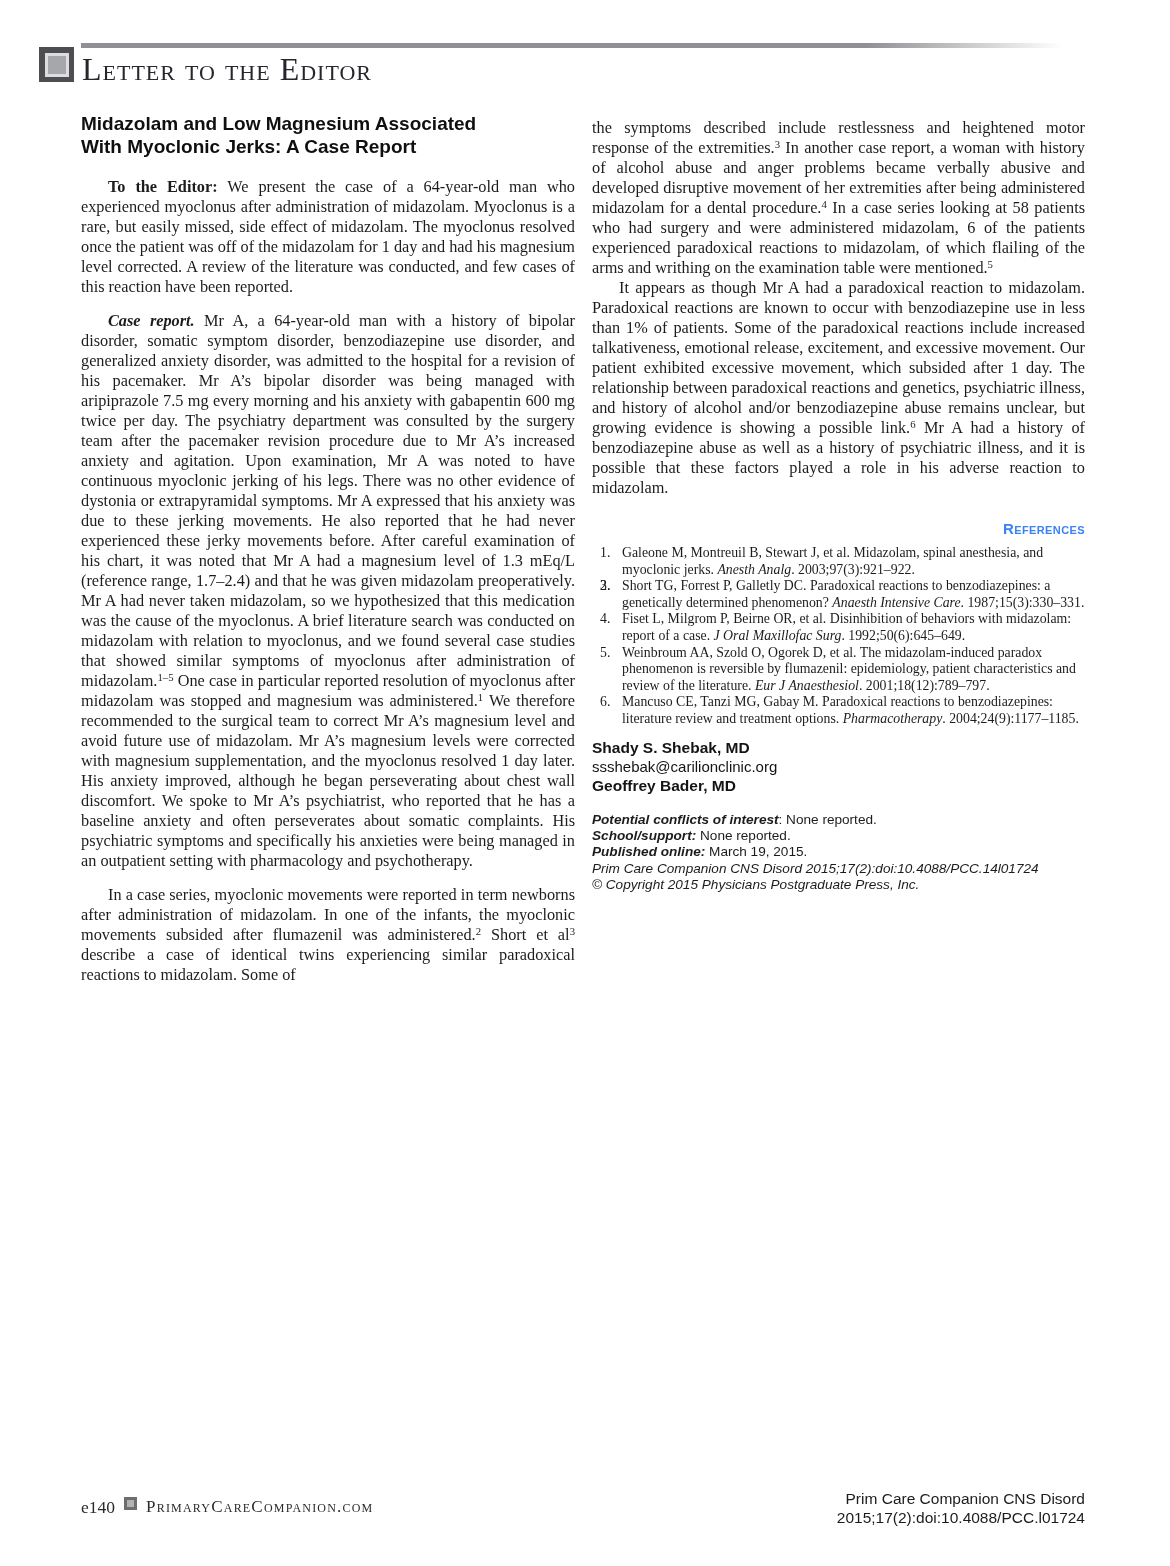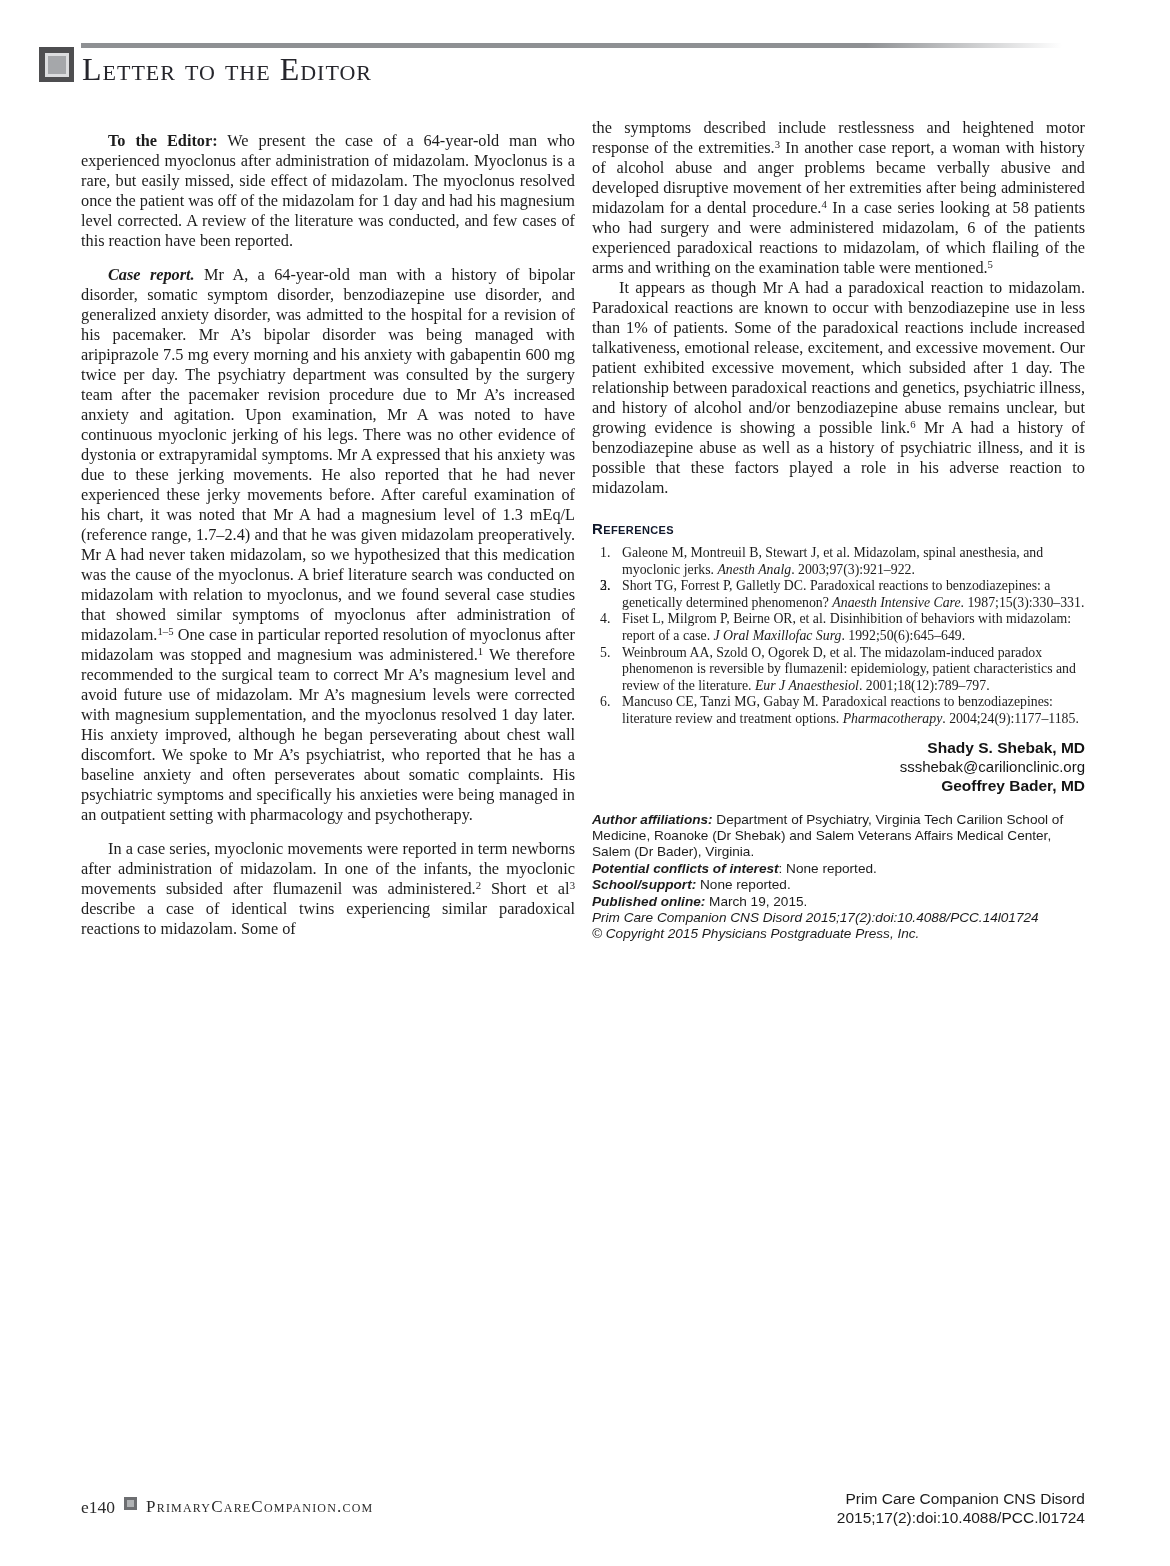--- a/index.html
+++ b/index.html
@@ -48,28 +48,28 @@
 
   .seg-b{font-weight:bold;}
   .seg-i{font-style:italic;}
   .seg-bi{font-weight:bold;font-style:italic;}
   .seg-sup{font-size:66%;line-height:0;position:relative;top:-0.5em;}
 
   
   .refs-heading{
     font-family:"Liberation Sans", sans-serif;font-weight:bold;
     font-variant:small-caps;font-size:15px;letter-spacing:0.4px;
-    text-align:left;margin-top:22px;color:#0f172a;
+    text-align:right;margin-top:22px;color:#3b82f6;
   }
   .refs-list{margin:8px 0 0 0;padding:0;list-style:none;font-size:13.8px;line-height:16.6px;color:#1c1c1c;}
   .refs-list li{position:relative;margin-left:30px;}
   .refnum{position:absolute;left:-22px;}
 
   
-  .signature{margin-top:10px;text-align:right;font-family:"Liberation Sans", sans-serif;font-size:15.5px;line-height:19px;color:#141414;}
+  .signature{margin-top:10px;text-align:left;font-family:"Liberation Sans", sans-serif;font-size:15.5px;line-height:19px;color:#141414;}
   .signature .name{font-weight:bold;}
   .signature .email{font-weight:normal;font-size:15px;}
 
   
   .author-note{margin-top:17px;font-family:"Liberation Sans", sans-serif;font-size:13.6px;line-height:16.4px;color:#1c1c1c;}
   .author-note .line{margin:0;}
 
   
   .footer-left{position:absolute;left:81px;top:1497px;display:flex;align-items:flex-start;gap:9px;}
   .page-num{font-size:17.5px;color:#2a2a2a;}
@@ -86,20 +86,22 @@
 
 <div class="page">
 
   <div class="kicker-icon">
     <div class="inner"></div>
   </div>
   <div class="kicker-rule"></div>
   <div class="kicker-text">Letter to the Editor</div>
 
   <div class="col-left">
+    <h1 class="article-title">Midazolam and Low Magnesium Associated
+With Myoclonic Jerks: A Case Report</h1>
     <p class="body-para indent mt-first"><span class="seg-b">To the Editor:</span><span> We present the case of a 64-year-old man who experienced myoclonus after administration of midazolam. Myoclonus is a rare, but easily missed, side effect of midazolam. The myoclonus resolved once the patient was off of the midazolam for 1 day and had his magnesium level corrected. A review of the literature was conducted, and few cases of this reaction have been reported.</span></p>
     <p class="body-para indent mt-para"><span class="seg-bi">Case report.</span><span> Mr A, a 64-year-old man with a history of bipolar disorder, somatic symptom disorder, benzodiazepine use disorder, and generalized anxiety disorder, was admitted to the hospital for a revision of his pacemaker. Mr A’s bipolar disorder was being managed with aripiprazole 7.5 mg every morning and his anxiety with gabapentin 600 mg twice per day. The psychiatry department was consulted by the surgery team after the pacemaker revision procedure due to Mr A’s increased anxiety and agitation. Upon examination, Mr A was noted to have continuous myoclonic jerking of his legs. There was no other evidence of dystonia or extrapyramidal symptoms. Mr A expressed that his anxiety was due to these jerking movements. He also reported that he had never experienced these jerky movements before. After careful examination of his chart, it was noted that Mr A had a magnesium level of 1.3 mEq/L (reference range, 1.7–2.4) and that he was given midazolam preoperatively. Mr A had never taken midazolam, so we hypothesized that this medication was the cause of the myoclonus. A brief literature search was conducted on midazolam with relation to myoclonus, and we found several case studies that showed similar symptoms of myoclonus after administration of midazolam.</span><span class="seg-sup">1–5</span><span> One case in particular reported resolution of myoclonus after midazolam was stopped and magnesium was administered.</span><span class="seg-sup">1</span><span> We therefore recommended to the surgical team to correct Mr A’s magnesium level and avoid future use of midazolam. Mr A’s magnesium levels were corrected with magnesium supplementation, and the myoclonus resolved 1 day later. His anxiety improved, although he began perseverating about chest wall discomfort. We spoke to Mr A’s psychiatrist, who reported that he has a baseline anxiety and often perseverates about somatic complaints. His psychiatric symptoms and specifically his anxieties were being managed in an outpatient setting with pharmacology and psychotherapy.</span></p>
     <p class="body-para indent mt-para"><span>In a case series, myoclonic movements were reported in term newborns after administration of midazolam. In one of the infants, the myoclonic movements subsided after flumazenil was administered.</span><span class="seg-sup">2</span><span> Short et al</span><span class="seg-sup">3</span><span> describe a case of identical twins experiencing similar paradoxical reactions to midazolam. Some of</span></p>
   </div>
 
   <div class="col-right">
     <p class="body-para"><span>the symptoms described include restlessness and heightened motor response of the extremities.</span><span class="seg-sup">3</span><span> In another case report, a woman with history of alcohol abuse and anger problems became verbally abusive and developed disruptive movement of her extremities after being administered midazolam for a dental procedure.</span><span class="seg-sup">4</span><span> In a case series looking at 58 patients who had surgery and were administered midazolam, 6 of the patients experienced paradoxical reactions to midazolam, of which flailing of the arms and writhing on the examination table were mentioned.</span><span class="seg-sup">5</span></p>
     <p class="body-para indent"><span>It appears as though Mr A had a paradoxical reaction to midazolam. Paradoxical reactions are known to occur with benzodiazepine use in less than 1% of patients. Some of the paradoxical reactions include increased talkativeness, emotional release, excitement, and excessive movement. Our patient exhibited excessive movement, which subsided after 1 day. The relationship between paradoxical reactions and genetics, psychiatric illness, and history of alcohol and/or benzodiazepine abuse remains unclear, but growing evidence is showing a possible link.</span><span class="seg-sup">6</span><span> Mr A had a history of benzodiazepine abuse as well as a history of psychiatric illness, and it is possible that these factors played a role in his adverse reaction to midazolam.</span></p>
 
     <div class="refs-heading">References</div>
@@ -129,21 +131,20 @@
       </li>
     </ol>
 
     <div class="signature">
       <div class="name">Shady S. Shebak, MD</div>
       <div class="email">ssshebak@carilionclinic.org</div>
       <div class="name">Geoffrey Bader, MD</div>
     </div>
 
     <div class="author-note">
-      <p class="line"><span class="seg-bi">Author affiliations: </span><span>Department of Psychiatry, Virginia Tech Carilion School of Medicine, Roanoke (Dr Shebak) and Salem Veterans Affairs Medical Center, Salem (Dr Bader), Virginia.</span></p>
       <p class="line"><span class="seg-bi">Potential conflicts of interest</span><span>: None reported.</span></p>
       <p class="line"><span class="seg-bi">School/support: </span><span>None reported.</span></p>
       <p class="line"><span class="seg-bi">Published online: </span><span>March 19, 2015.</span></p>
       <p class="line"><span class="seg-i">Prim Care Companion CNS Disord 2015;17(2):doi:10.4088/PCC.14l01724</span></p>
       <p class="line"><span class="seg-i">© Copyright 2015 Physicians Postgraduate Press, Inc.</span></p>
     </div>
   </div>
 
   <div class="footer-left">
     <span class="page-num">e140</span>

